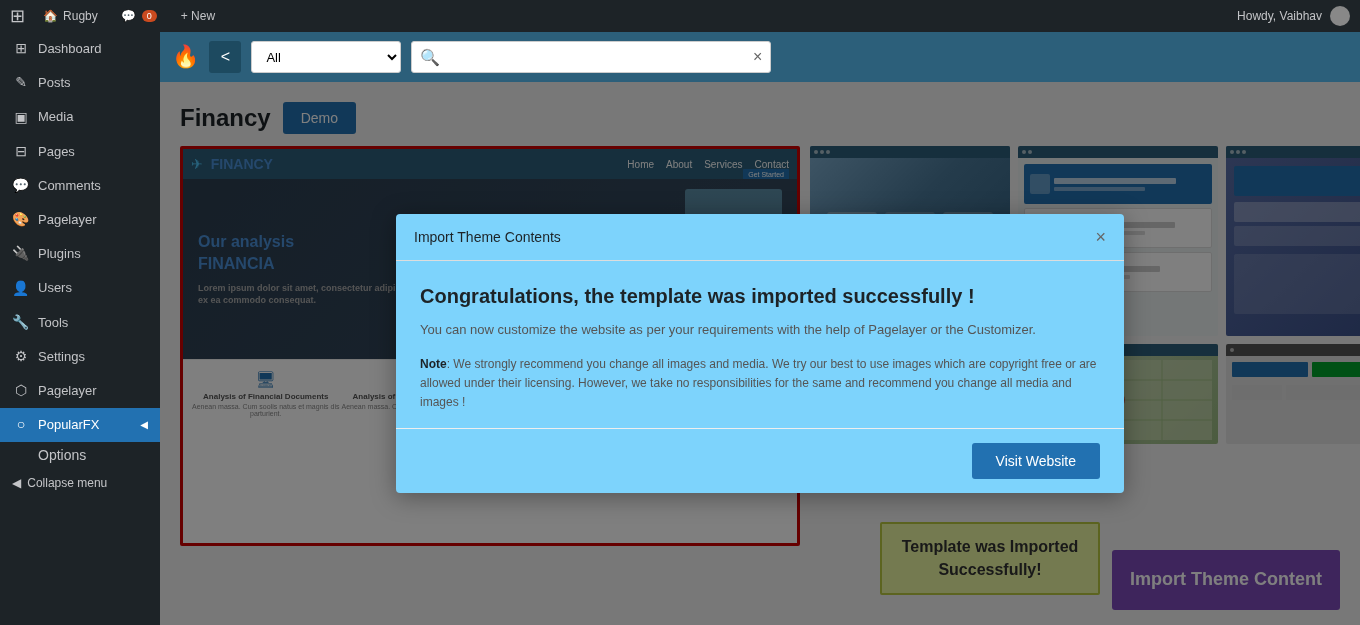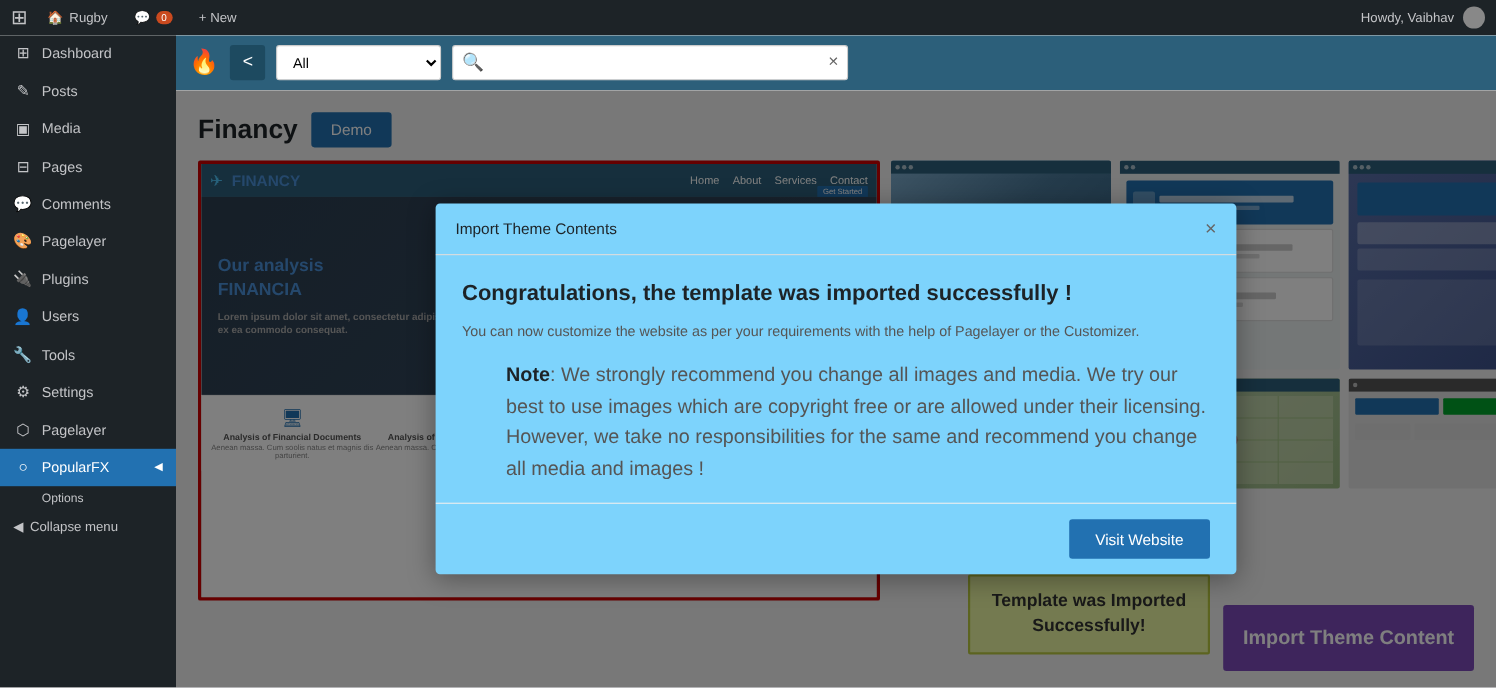--- a/index.html
+++ b/index.html
@@ -46,21 +46,21 @@
       align-items: center;
       gap: 8px;
       padding: 8px 12px;
       color: #c3c4c7;
       font-size: 13px;
       cursor: pointer;
       line-height: 1.4;
     }
     .sidebar-item.active { background: #2271b1; color: #fff; }
     .sidebar-item .icon { width: 18px; height: 18px; display: flex; align-items: center; justify-content: center; flex-shrink: 0; font-size: 14px; }
-    .sidebar-sub-item { padding: 5px 12px 5px 38px; font-size: 11px; color: #c3c4c7; cursor: pointer; }
+    .sidebar-sub-item { padding: 5px 12px 5px 38px; font-size: 14px; color: #c3c4c7; cursor: pointer; }
     .sidebar-sub-item.active-sub { color: #fff; font-weight: bold; }
     .collapse-item { color: #c3c4c7; font-size: 12px; padding: 8px 12px; cursor: pointer; display: flex; align-items: center; gap: 6px; }
 
     
     .content-area { flex: 1; display: flex; flex-direction: column; overflow: hidden; position: relative; }
 
     
     .template-header-bar {
       background: #2c5f7a;
       height: 50px;
@@ -362,21 +362,21 @@
       line-height: 1;
     }
     .modal-body { padding: 24px 24px 16px; }
     .modal-success-title {
       font-size: 20px;
       font-weight: 700;
       color: #1d2327;
       margin-bottom: 12px;
     }
     .modal-description { font-size: 13px; color: #555; margin-bottom: 14px; line-height: 1.6; }
-    .modal-note { font-size: 18px; color: #555; line-height: 1.6; margin-left: 40px; }
+    .modal-note { font-size: 12px; color: #555; line-height: 1.6; }
     .modal-note strong { color: #1d2327; }
     .modal-footer {
       padding: 14px 24px;
       border-top: 1px solid #eee;
       display: flex;
       justify-content: flex-end;
     }
     .visit-website-btn {
       background: #2271b1;
       color: #fff;

